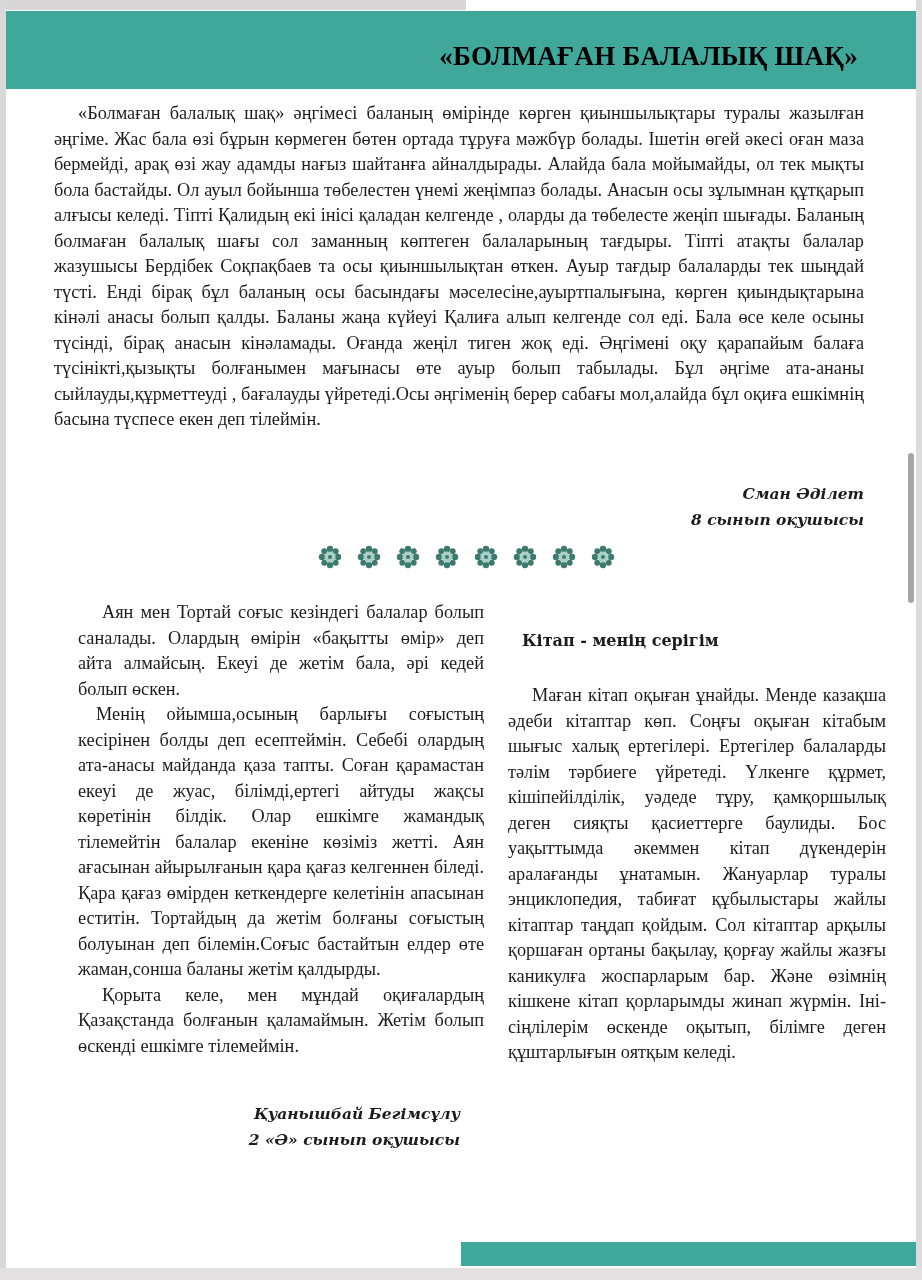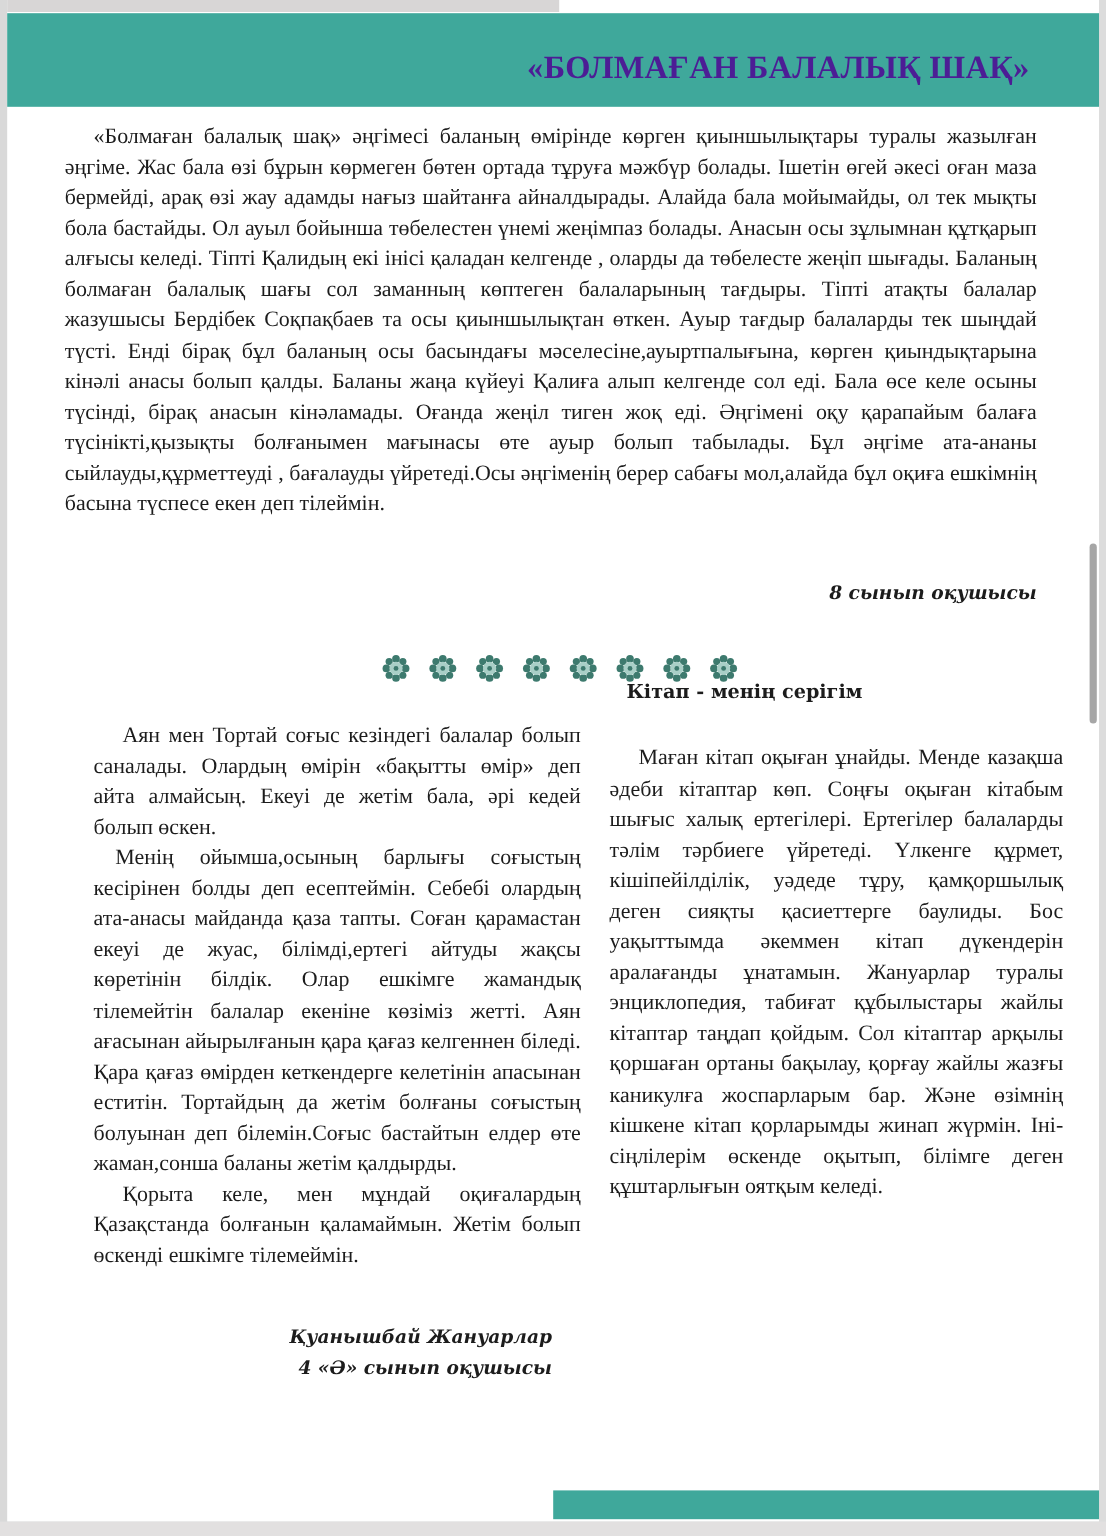--- a/index.html
+++ b/index.html
@@ -16,21 +16,21 @@
     }
     .top-strip {
       position: absolute; left: 0; top: 0; width: 460px; height: 10px; background: #d8d6d6;
     }
     .header-band {
       position: absolute; left: 0; top: 11px; width: 910px; height: 78px;
       background: #3fa89b;
     }
     .header-title {
       position: absolute; right: 58px; top: 30px;
-      color: #4c1d95; font-family: "Liberation Serif", serif; font-weight: bold;
+      color: #000000; font-family: "Liberation Serif", serif; font-weight: bold;
       font-size: 27px; letter-spacing: 0.3px;
     }
     .text {
       font-family: "Liberation Serif", serif;
       font-size: 18.3px; line-height: 25.5px; text-align: justify;
     }
     .indent { text-indent: 24px; }
     .p { margin: 0; }
     .top-article {
       position: absolute; left: 48px; top: 101px; width: 810px;
@@ -39,21 +39,21 @@
       font-family: "DejaVu Serif", serif; font-weight: bold; font-style: italic;
       font-size: 15.5px; line-height: 26px; text-align: right;
     }
     .top-sig { position: absolute; right: 52px; top: 481px; }
     .ornaments {
       position: absolute; left: 312px; top: 545px; display: flex; gap: 15px;
     }
     .orn { width: 24px; height: 24px; }
     .left-article { position: absolute; left: 48px; top: 600px; width: 406px; margin-left: 24px; }
     .left-sig { position: absolute; left: 48px; width: 406px; top: 1101px; }
-    .right-article { position: absolute; left: 502px; top: 564px; width: 378px; }
+    .right-article { position: absolute; left: 502px; top: 628px; width: 378px; }
     .right-heading {
       font-family: "DejaVu Serif", serif; font-weight: bold; font-size: 16px;
       margin: 0 0 29px 14px; line-height: 26px;
     }
     .right-sig { position: absolute; left: 502px; width: 378px; top: 1077px; }
     .bottom-band {
       position: absolute; left: 455px; top: 1242px; width: 455px; height: 24px;
       background: #3fa89b;
     }
     .right-edge {
@@ -73,20 +73,21 @@
 <div class="page">
   <div class="top-strip"></div>
   <div class="header-band">
     <div class="header-title">«БОЛМАҒАН БАЛАЛЫҚ ШАҚ»</div>
   </div>
 
   <div class="top-article">
     <p class="p text indent">«Болмаған балалық шақ» әңгімесі баланың өмірінде көрген қиыншылықтары туралы жазылған әңгіме. Жас бала өзі бұрын көрмеген бөтен ортада тұруға мәжбүр болады. Ішетін өгей әкесі оған маза бермейді, арақ өзі жау адамды нағыз шайтанға айналдырады. Алайда бала мойымайды, ол тек мықты бола бастайды. Ол ауыл бойынша төбелестен үнемі жеңімпаз болады. Анасын осы зұлымнан құтқарып алғысы келеді. Тіпті Қалидың екі інісі қаладан келгенде , оларды  да төбелесте жеңіп шығады. Баланың болмаған балалық шағы сол заманның көптеген балаларының тағдыры. Тіпті атақты балалар жазушысы Бердібек Соқпақбаев та осы қиыншылықтан өткен. Ауыр тағдыр балаларды тек шыңдай түсті. Енді бірақ бұл баланың осы басындағы мәселесіне,ауыртпалығына, көрген қиындықтарына  кінәлі анасы болып қалды. Баланы жаңа күйеуі Қалиға алып келгенде сол еді. Бала өсе келе осыны түсінді, бірақ анасын кінәламады. Оғанда жеңіл тиген жоқ еді. Әңгімені оқу қарапайым балаға түсінікті,қызықты болғанымен мағынасы өте ауыр болып табылады. Бұл әңгіме ата-ананы сыйлауды,құрметтеуді , бағалауды үйретеді.Осы әңгіменің берер сабағы  мол,алайда бұл оқиға ешкімнің басына түспесе екен деп тілеймін.</p>
   </div>
   <div class="sig top-sig">
+    <div>Сман Әділет</div>
     <div>8 сынып оқушысы</div>
   </div>
 
   <div class="ornaments">
     <svg class="orn" viewBox="0 0 24 24">
         <g fill="#3d7a6e">
           <circle cx="12" cy="4" r="3.2"></circle>
           <circle cx="12" cy="20" r="3.2"></circle>
           <circle cx="4" cy="12" r="3.2"></circle>
           <circle cx="20" cy="12" r="3.2"></circle>
@@ -197,22 +198,22 @@
         <circle cx="12" cy="12" r="2" fill="#3d7a6e"></circle>
       </svg>
   </div>
 
   <div class="left-article">
     <p class="p text indent">Аян мен Тортай соғыс кезіндегі балалар болып саналады. Олардың өмірін «бақытты өмір» деп айта алмайсың. Екеуі де жетім бала, әрі кедей болып өскен.</p>
     <p class="p text indent" style="text-indent:18px">Менің ойымша,осының барлығы соғыстың кесірінен болды деп есептеймін. Себебі олардың ата-анасы майданда қаза тапты. Соған қарамастан екеуі де жуас, білімді,ертегі айтуды жақсы көретінін білдік. Олар ешкімге жамандық тілемейтін балалар екеніне көзіміз жетті. Аян ағасынан айырылғанын қара қағаз келгеннен біледі. Қара қағаз өмірден кеткендерге келетінін апасынан еститін. Тортайдың да жетім болғаны соғыстың болуынан деп білемін.Соғыс бастайтын елдер өте жаман,сонша баланы жетім қалдырды.</p>
     <p class="p text indent">Қорыта келе, мен мұндай оқиғалардың Қазақстанда болғанын қаламаймын. Жетім болып өскенді ешкімге тілемеймін.</p>
   </div>
   <div class="sig left-sig">
-    <div>Қуанышбай Жануарлар</div>
-    <div>4 «Ә» сынып оқушысы</div>
+    <div>Қуанышбай Бегімсұлу</div>
+    <div>2 «Ә» сынып оқушысы</div>
   </div>
 
   <div class="right-article">
     <div class="right-heading">Кітап - менің серігім</div>
     <p class="p text indent">Маған кітап оқыған ұнайды. Менде казақша әдеби кітаптар көп. Соңғы оқыған кітабым шығыс халық ертегілері. Ертегілер балаларды тәлім тәрбиеге үйретеді. Үлкенге құрмет, кішіпейілділік, уәдеде тұру, қамқоршылық деген сияқты қасиеттерге баулиды. Бос уақыттымда әкеммен кітап дүкендерін аралағанды ұнатамын. Жануарлар туралы энциклопедия, табиғат құбылыстары жайлы кітаптар таңдап қойдым. Сол кітаптар арқылы қоршаған ортаны бақылау, қорғау жайлы жазғы каникулға жоспарларым бар. Және өзімнің кішкене кітап қорларымды жинап жүрмін. Іні-сіңлілерім өскенде оқытып, білімге деген құштарлығын оятқым келеді.</p>
   </div>
 
   <div class="bottom-band"></div>
 </div>
 

